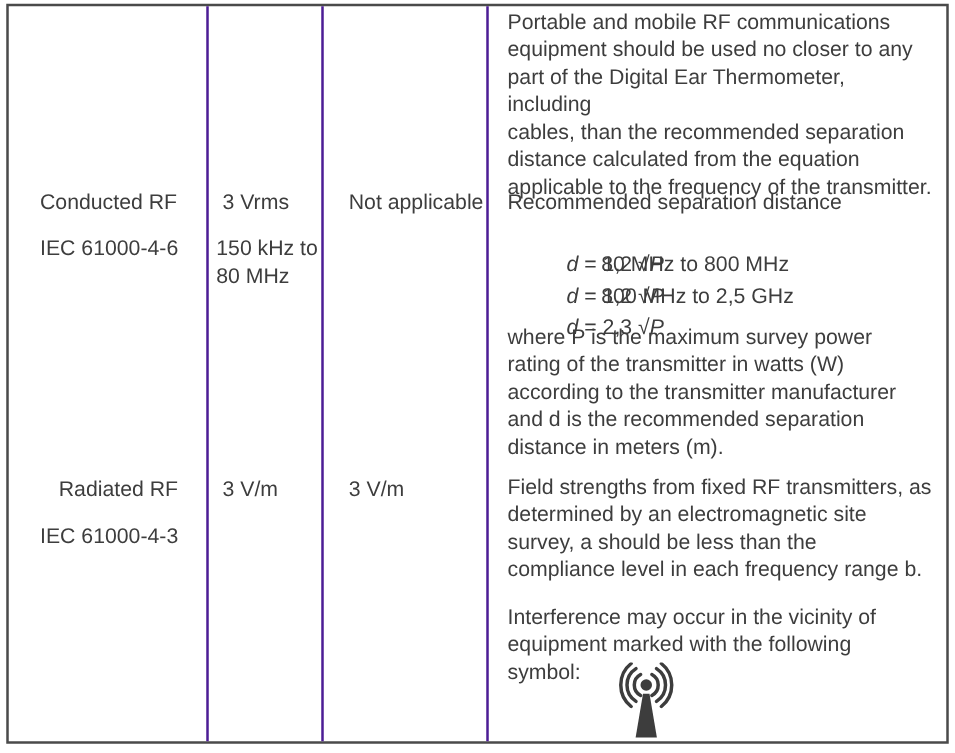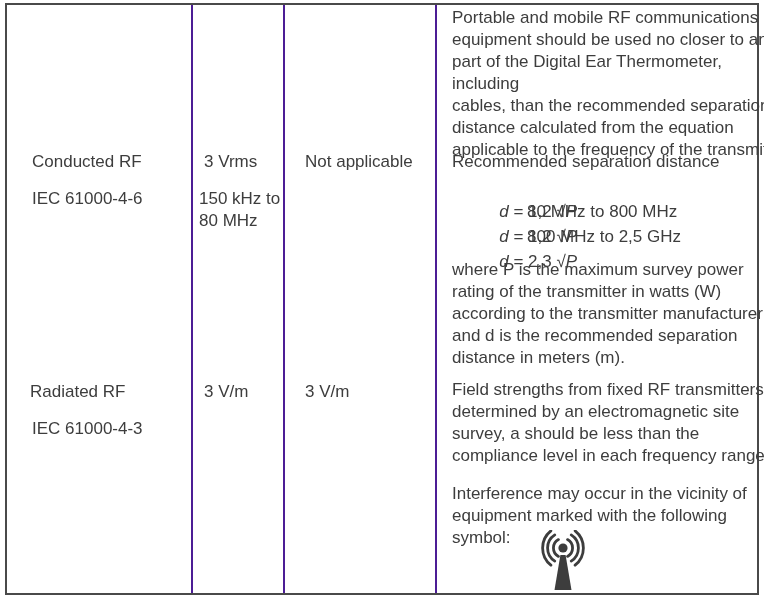--- a/index.html
+++ b/index.html
@@ -3,44 +3,44 @@
 <meta charset="utf-8">
 <style>
   * { margin:0; padding:0; box-sizing:border-box; }
   html,body { width:764px; height:602px; background:#ffffff; overflow:hidden;
     font-family:"Liberation Sans", sans-serif; color:#3d3d3d; }
   #stage { position:relative; width:764px; height:602px; background:#fff; }
   .emc-table { position:absolute; left:5px; top:3px; width:754px; height:592px;
     border:2px solid #4a4a4a; display:flex; }
   .col { position:relative; height:100%; }
   .col-divider-left { border-left:2px solid #4c1d95; }
-  .col-test { width:184px; }
+  .col-test { width:158px; }
   .col-level { width:92px; }
-  .col-compliance { width:152px; }
+  .col-compliance { width:132px; }
   .col-guidance { flex:1; }
   .cellblock { position:absolute; font-size:17px; line-height:22px; white-space:pre-line; }
   .para { position:absolute; left:15px; width:340px; font-size:17px; line-height:22px; white-space:pre-line; }
   .eq-block { position:absolute; left:15px; width:340px; }
   .eq-line { position:relative; height:25px; font-size:17px; line-height:25px; white-space:pre; }
   .it { font-style:italic; }
   .eq-range { position:absolute; left:75px; top:0; font-style:normal; white-space:pre; }
   .symbol-svg { position:absolute; }
   svg .stroke { fill:none; stroke:#3d3d3d; stroke-width:2.8; stroke-linecap:round; }
   svg .fill { fill:#3d3d3d; stroke:none; }
 </style>
 </head>
 <body>
 
 <div id="stage">
   <div class="emc-table">
 
     <div class="col col-test">
       <div class="cellblock" style="left:25px; top:146px;">Conducted RF</div>
       <div class="cellblock" style="left:25px; top:183px;">IEC 61000-4-6</div>
-      <div class="cellblock" style="left:23px; top:376px;text-align:right;">Radiated RF</div>
+      <div class="cellblock" style="left:40px; top:376px;text-align:right;">Radiated RF</div>
       <div class="cellblock" style="left:25px; top:413px;">IEC 61000-4-3</div>
     </div>
 
     <div class="col col-level col-divider-left">
       <div class="cellblock" style="left:11px; top:146px;">3 Vrms</div>
       <div class="cellblock" style="left:6px; top:183px;">150 kHz to
 80 MHz</div>
       <div class="cellblock" style="left:11px; top:376px;">3 V/m</div>
     </div>
 

